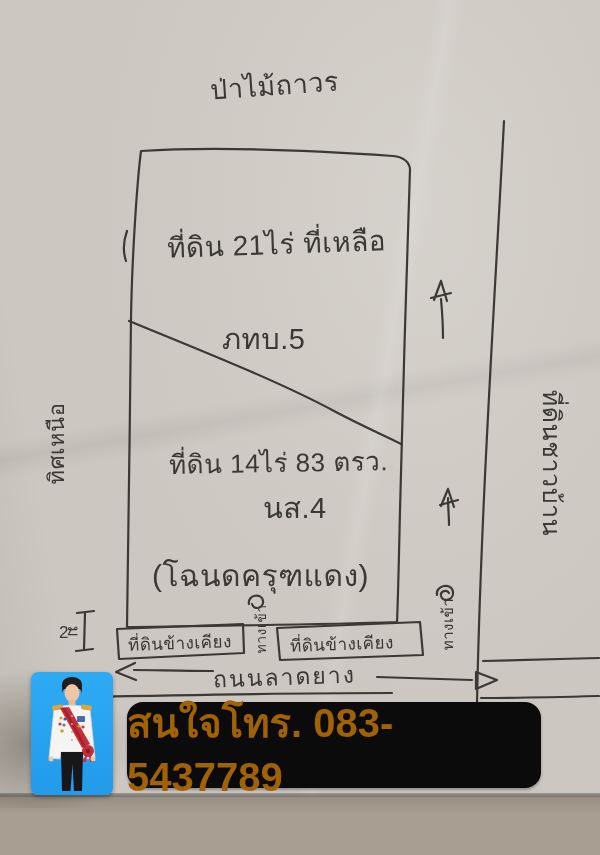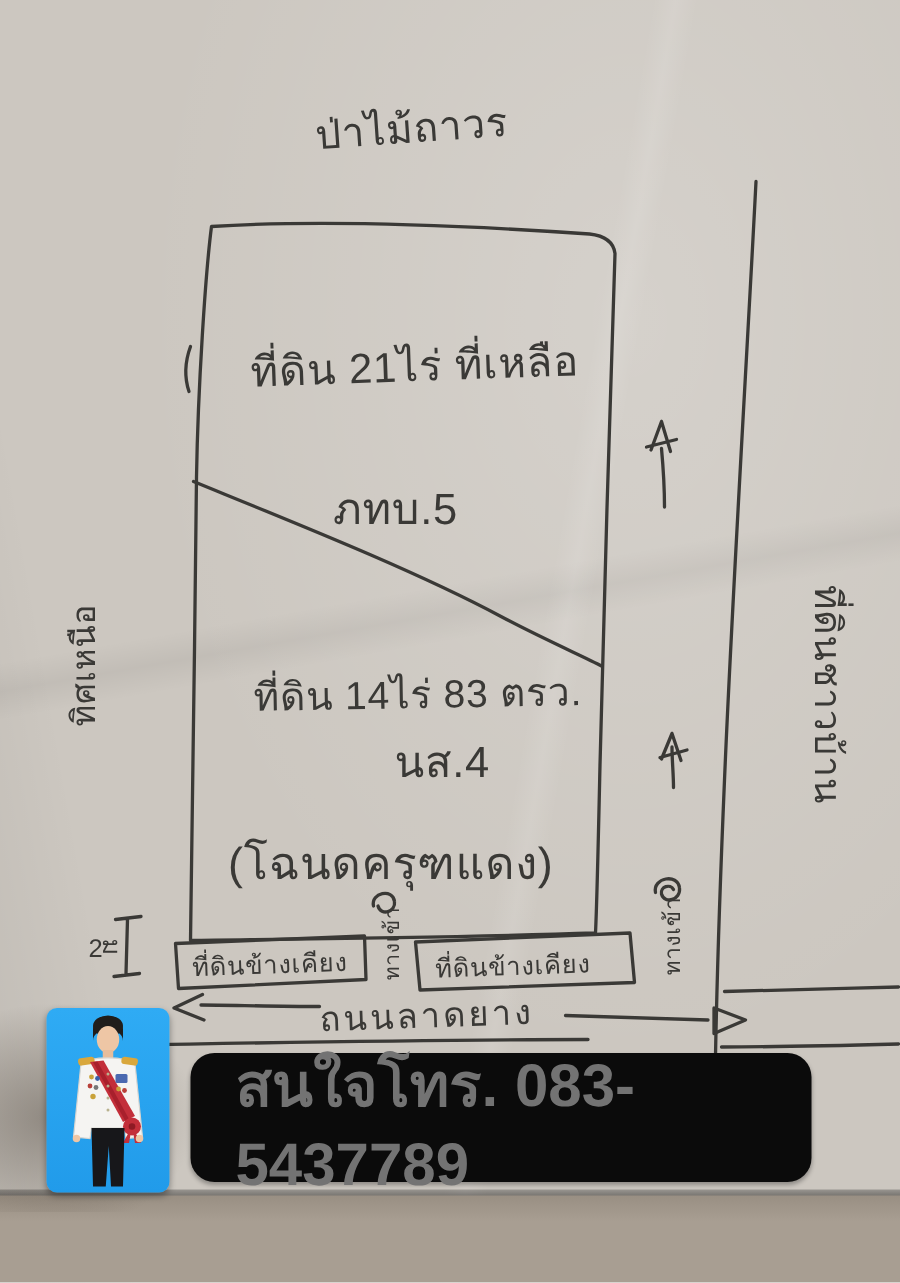--- a/index.html
+++ b/index.html
@@ -29,23 +29,22 @@
     position:absolute;left:31px;top:672px;width:82px;height:123px;border-radius:7px;
     background:linear-gradient(180deg,#2fabf4 0%,#219bea 100%);overflow:hidden;
     box-shadow:0 2px 4px rgba(0,0,0,.35);
   }
   #banner{
     position:absolute;left:127px;top:702px;width:414px;height:86px;border-radius:16px;
     background:#0b0b0b;display:flex;align-items:center;justify-content:center;
     box-shadow:0 2px 3px rgba(0,0,0,.3);
   }
   #banner .txt{
-    color:#737373;font-size:40px;font-weight:bold;letter-spacing:0px;
+    color:#a16207;font-size:40px;font-weight:bold;letter-spacing:0px;
     font-family:"Liberation Sans","DejaVu Sans",sans-serif;
-    padding-left:30px;
   }
   svg{position:absolute;left:0;top:0;}
   .m-rot{display:inline-block;transform:rotate(90deg);}
 </style>
 </head>
 <body>
 
 <div id="stage">
 
   <svg width="600" height="855" viewBox="0 0 600 855">

